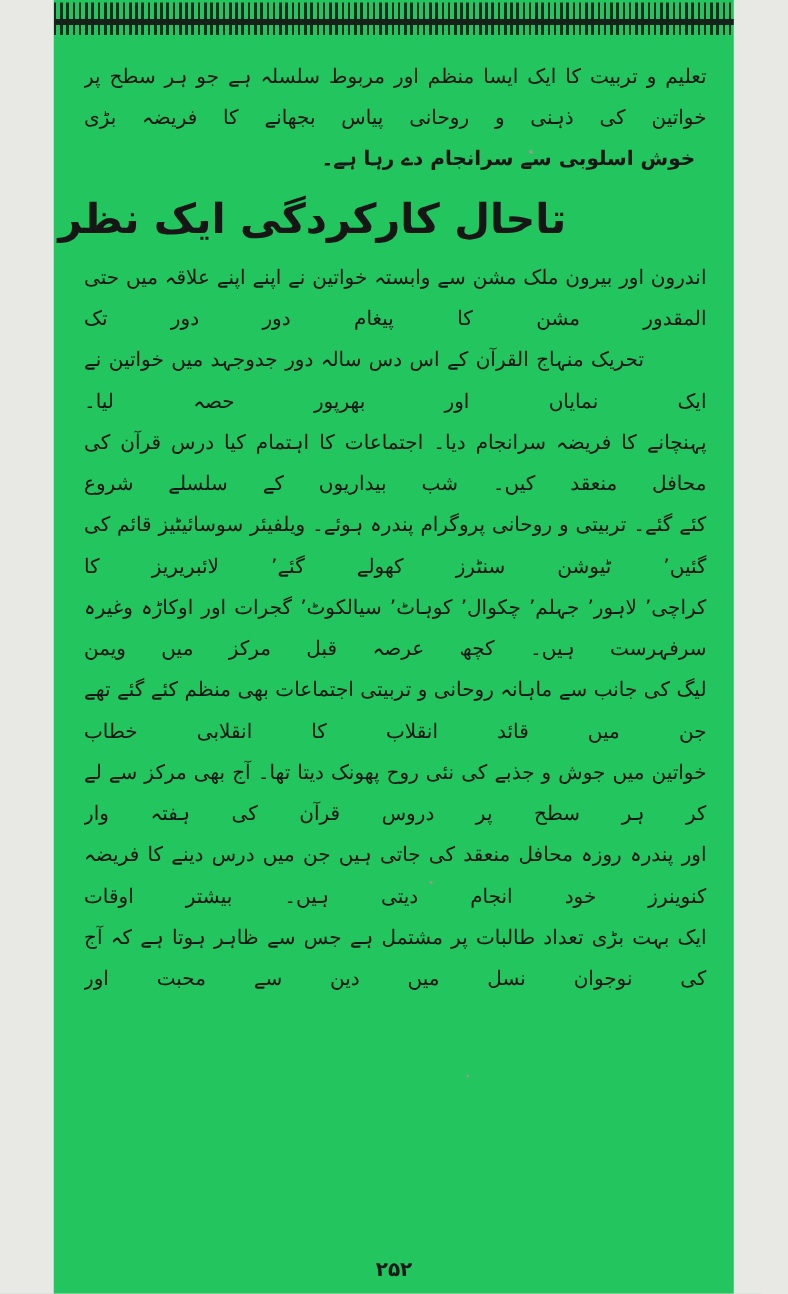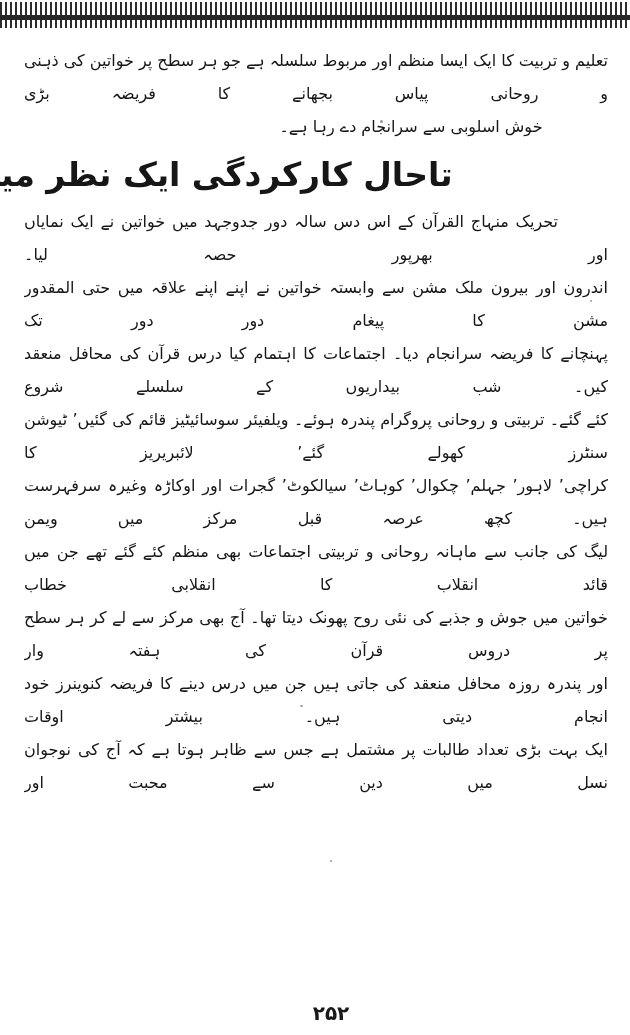--- a/index.html
+++ b/index.html
@@ -1,20 +1,20 @@
 <!DOCTYPE html>
 <html lang="ur" dir="rtl"><head>
 <meta charset="utf-8">
 <style>
   html,body{margin:0;padding:0;background:#e8e8e4;}
   .page{
     position:relative;
-    width:630px;height:1035px;
+    width:544px;height:1035px;
     margin:0 auto;
-    background:#ffffff;
+    background:#22c55e;
     overflow:hidden;
     font-family:"DejaVu Sans",sans-serif;
     color:#161616;
   }
   
   .top-border{
     position:absolute;top:2px;left:0;width:630px;height:26px;
     background-image:
       linear-gradient(180deg, rgba(0,0,0,0) 0 13px, #141414 13px 18px, rgba(0,0,0,0) 18px 26px),
       repeating-linear-gradient(90deg,#1c1c1c 0 2px, rgba(0,0,0,0) 2px 5px);
@@ -33,35 +33,35 @@
     color:#161616;
   }
   .just{
     text-align:justify;
     text-align-last:justify;
     overflow:hidden;
     white-space:nowrap;
   }
   .just{white-space:normal;}
   .indent{text-indent:50px;}
-  .end-right{text-align:center;}
+  .end-right{text-align:left;font-weight:bold;}
   .end-right.short1{padding-left:190px;}
   .h1{
     margin:8px 0 6px 0;
     font-size:33px;font-weight:bold;
     text-align:center;
     position:relative;left:-104px; 
     line-height:48px;
     letter-spacing:-1px;
   }
   .page-number{
     position:absolute;
-    bottom:10px;left:16px;width:100%;
+    bottom:10px;left:0;width:100%;
     text-align:center;
-    font-size:20px;font-weight:bold;
+    font-size:16px;font-weight:bold;
     color:#1a1a1a;
     direction:rtl;
   }
   
   .speck{position:absolute;background:#9a9a94;border-radius:50%;}
   .s1{width:3px;height:3px;top:120px;left:380px;}
   .s2{width:2px;height:2px;top:300px;left:590px;}
   .s3{width:3px;height:2px;top:705px;left:300px;}
   .s4{width:2px;height:2px;top:860px;left:330px;}
 </style>
@@ -80,22 +80,22 @@
   <div class="content">
 
     <div class="para">
       <div class="line just">تعلیم و تربیت کا ایک ایسا منظم اور مربوط سلسلہ ہے جو ہر سطح پر خواتین کی ذہنی و روحانی پیاس بجھانے کا فریضہ بڑی</div>
       <div class="line end-right short1">خوش اسلوبی سے سرانجام دے رہا ہے۔</div>
     </div>
 
     <div class="h1">تاحال کارکردگی ایک نظر میں</div>
 
     <div class="para">
+      <div class="line just">اندرون اور بیرون ملک مشن سے وابستہ خواتین نے اپنے اپنے علاقہ میں حتی المقدور مشن کا پیغام دور دور تک</div>
       <div class="line just indent">تحریک منہاج القرآن کے اس دس سالہ دور جدوجہد میں خواتین نے ایک نمایاں اور بھرپور حصہ لیا۔</div>
-      <div class="line just">اندرون اور بیرون ملک مشن سے وابستہ خواتین نے اپنے اپنے علاقہ میں حتی المقدور مشن کا پیغام دور دور تک</div>
       <div class="line just">پہنچانے کا فریضہ سرانجام دیا۔ اجتماعات کا اہتمام کیا درس قرآن کی محافل منعقد کیں۔ شب بیداریوں کے سلسلے شروع</div>
       <div class="line just">کئے گئے۔ تربیتی و روحانی پروگرام پندرہ ہوئے۔ ویلفیئر سوسائیٹیز قائم کی گئیں’ ٹیوشن سنٹرز کھولے گئے’ لائبریریز کا</div>
       <div class="line just">کراچی’ لاہور’ جہلم’ چکوال’ کوہاٹ’ سیالکوٹ’ گجرات اور اوکاڑہ وغیرہ سرفہرست ہیں۔ کچھ عرصہ قبل مرکز میں ویمن</div>
       <div class="line just">لیگ کی جانب سے ماہانہ روحانی و تربیتی اجتماعات بھی منظم کئے گئے تھے جن میں قائد انقلاب کا انقلابی خطاب</div>
       <div class="line just">خواتین میں جوش و جذبے کی نئی روح پھونک دیتا تھا۔ آج بھی مرکز سے لے کر ہر سطح پر دروس قرآن کی ہفتہ وار</div>
       <div class="line just">اور پندرہ روزہ محافل منعقد کی جاتی ہیں جن میں درس دینے کا فریضہ کنوینرز خود انجام دیتی ہیں۔ بیشتر اوقات</div>
       <div class="line just">ایک بہت بڑی تعداد طالبات پر مشتمل ہے جس سے ظاہر ہوتا ہے کہ آج کی نوجوان نسل میں دین سے محبت اور</div>
 
     </div>
 

